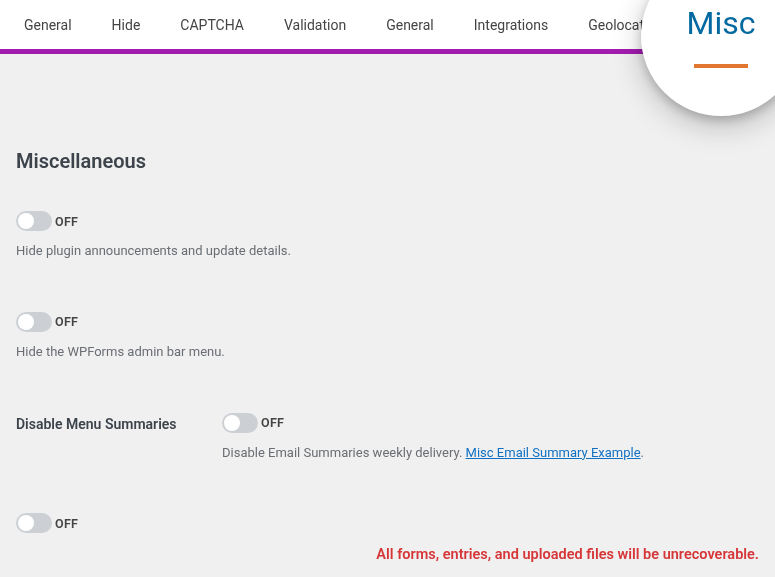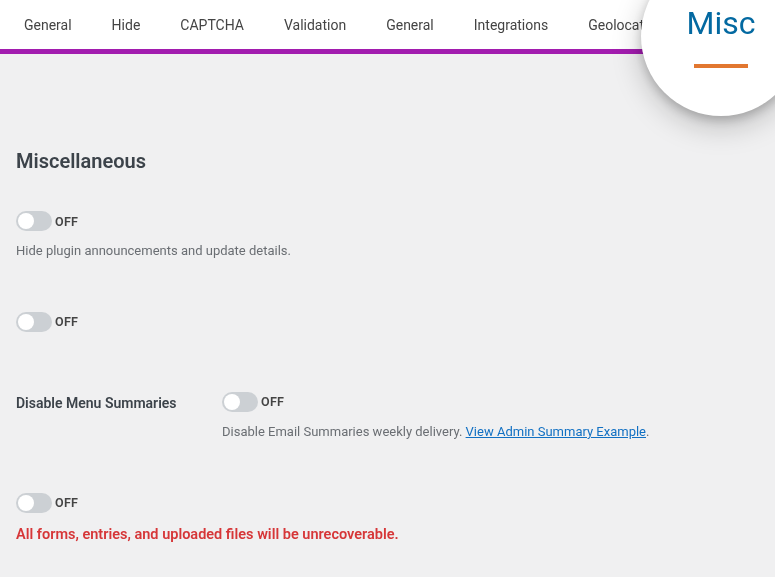--- a/index.html
+++ b/index.html
@@ -32,21 +32,21 @@
   width: 36px; height: 20px; background: #ccd0d4; border-radius: 10px;
   position: relative; cursor: pointer; flex-shrink: 0;
 }
 .toggle::after {
   content: ""; position: absolute; left: 2px; top: 2px; width: 16px; height: 16px;
   background: #fff; border-radius: 50%;
 }
 .toggle-state { font-size: 12.5px; font-weight: 600; color: #444; letter-spacing: 0.3px; }
 .desc { font-size: 13px; color: #6a6e73; line-height: 1.6; }
 .link { color: #1170c3; text-decoration: underline; cursor: pointer; }
-.warn { font-size: 14.5px; color: #d63638; font-weight: 600; margin-top: 8px; line-height: 1.6; }
+.warn { font-size: 14.5px; color: #d63638; font-weight: 600; margin-top: 8px; line-height: 1.6; text-align: right; }
 .zoom-bubble {
   position: absolute; top: -44px; right: -26px; width: 160px; height: 160px;
   background: #fff; border-radius: 50%;
   box-shadow: 0 10px 30px rgba(0,0,0,0.22), 0 4px 10px rgba(0,0,0,0.18);
   display: flex; flex-direction: column; align-items: center; justify-content: center;
   gap: 22px;
 }
 .zoom-label { font-size: 32px; color: #0369a1; font-weight: 400; }
 .zoom-underline { width: 54px; height: 4px; background: #e27730; }
 </style>
@@ -75,32 +75,33 @@
       <div class="desc">Hide plugin announcements and update details.</div>
     </div>
   </div>
 
   <div class="row">
     <div class="ctrl-col">
       <div class="toggle-line">
         <div class="toggle"></div>
         <span class="toggle-state">OFF</span>
       </div>
+      <div class="desc">Hide the WPForms admin bar menu.</div>
     </div>
   </div>
 
   <div class="row">
     <div class="label-col">Disable Menu Summaries</div>
     <div class="ctrl-col">
       <div class="toggle-line">
         <div class="toggle"></div>
         <span class="toggle-state">OFF</span>
       </div>
       <div class="desc">
-        <span>Disable Email Summaries weekly delivery. </span><a class="link">View Admin Summary Example</a><span>.</span>
+        <span>Disable Email Summaries weekly delivery. </span><a class="link">Misc Email Summary Example</a><span>.</span>
       </div>
     </div>
   </div>
 
   <div class="row last">
     <div class="ctrl-col">
       <div class="toggle-line">
         <div class="toggle"></div>
         <span class="toggle-state">OFF</span>
       </div>

